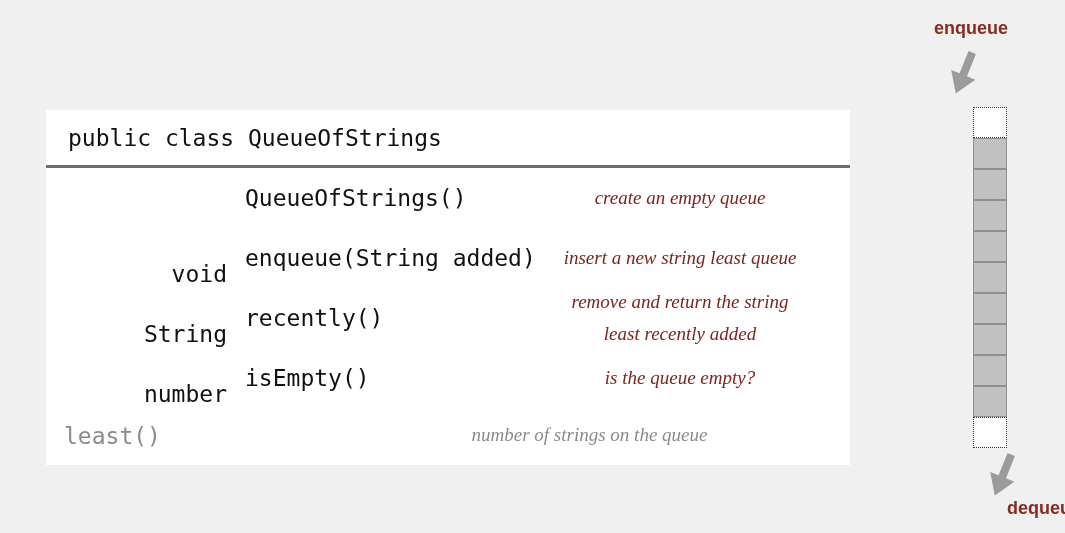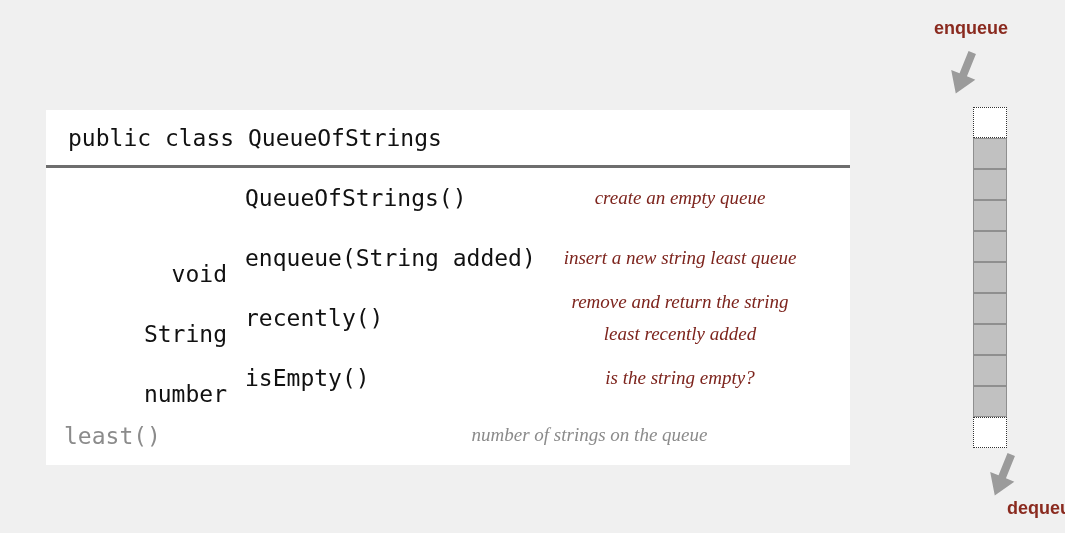--- a/index.html
+++ b/index.html
@@ -127,21 +127,21 @@
       <div class="api-row">
         <span class="ret">String</span>
         <span class="method">recently()</span>
         <span class="desc">remove and return the string
 least recently added</span>
       </div>
 
       <div class="api-row">
         <span class="ret">number</span>
         <span class="method">isEmpty()</span>
-        <span class="desc">is the string empty?</span>
+        <span class="desc">is the queue empty?</span>
       </div>
 
       <div class="api-row muted">
         <span class="method">least()</span>
         <span class="desc">number of strings on the queue</span>
       </div>
 
     </div>
   </div>
 

